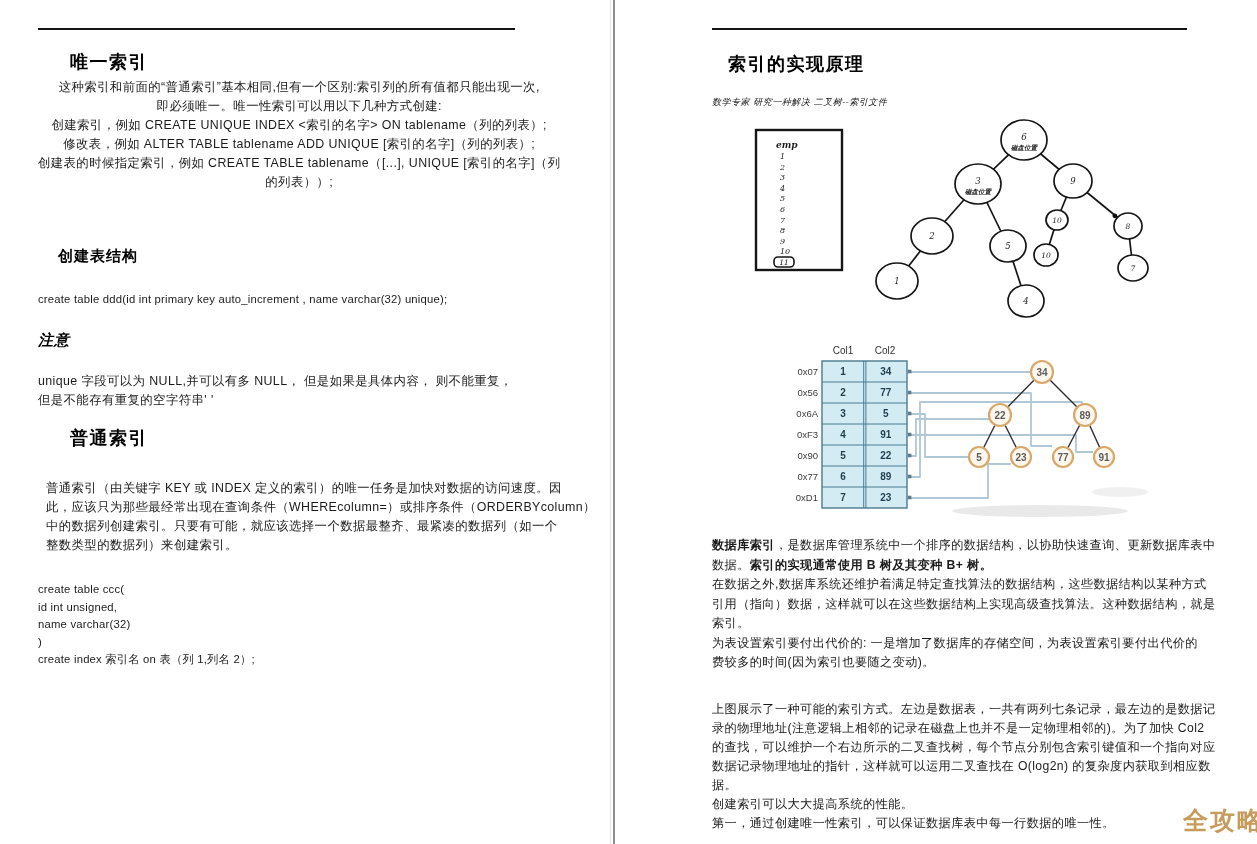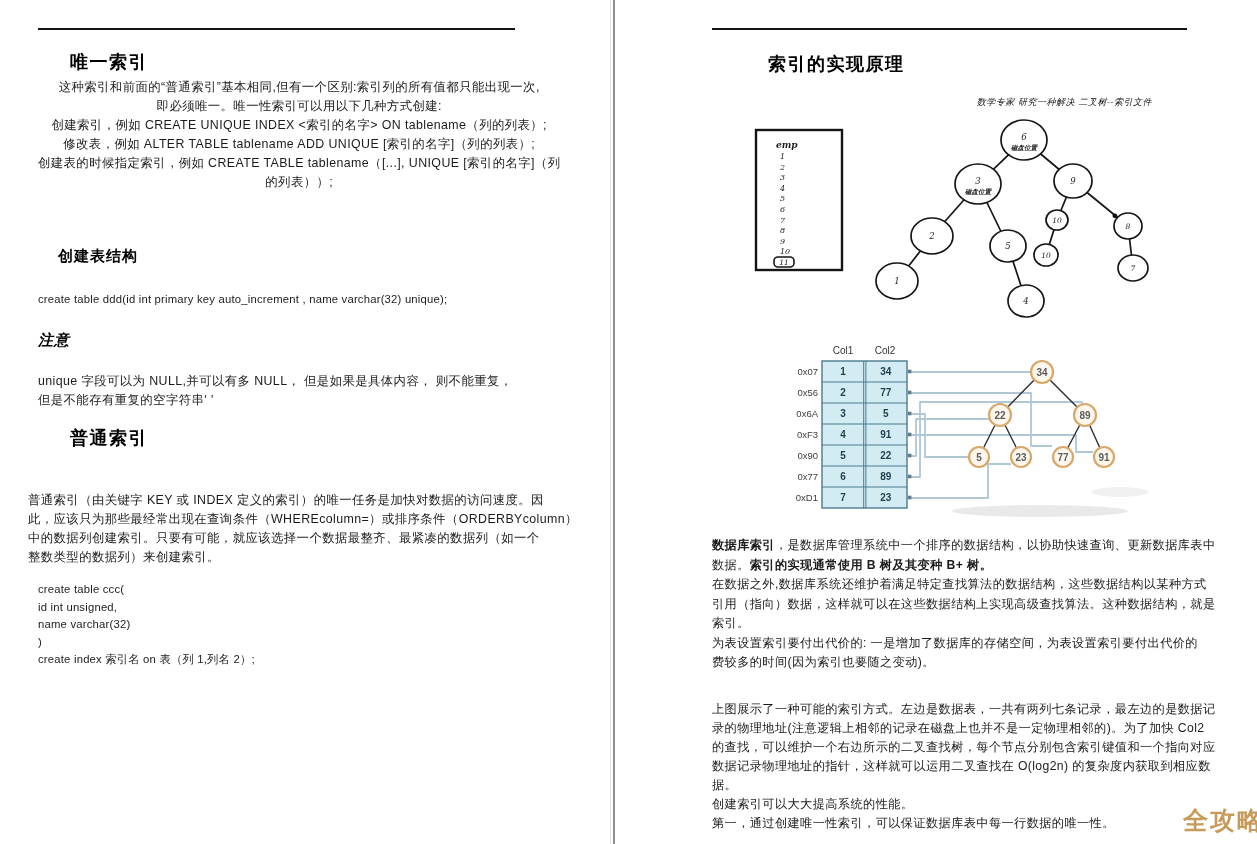--- a/index.html
+++ b/index.html
@@ -9,21 +9,21 @@
   .rule{height:2px;background:#141414;}
   .divider-a{position:absolute;left:610px;top:0;width:1px;height:844px;background:#e3e3e3;}
   .divider-b{position:absolute;left:613px;top:0;width:2px;height:844px;background:#8f8f8f;}
   .h1{font-size:18px;font-weight:700;letter-spacing:1.5px;color:#000;white-space:pre;margin-left:32px;}
   .h2{font-size:15px;font-weight:700;letter-spacing:1px;color:#000;white-space:pre;}
   .para{font-size:12.4px;letter-spacing:.4px;}
   .para .line{white-space:pre;}
   .code{font-size:11.3px;letter-spacing:.2px;}
   .bd{font-weight:700;}
   .caption{font-family:"DejaVu Serif",serif;font-style:italic;font-size:9px;
-           text-align:right;color:#111;letter-spacing:.5px;}
+           text-align:left;color:#111;letter-spacing:.5px;}
   .watermark{font-size:25px;font-weight:700;color:#c79b5b;letter-spacing:2px;white-space:pre;}
   .fig svg{display:block;width:100%;height:100%;}
   text.t1n{font-family:"DejaVu Serif",serif;font-style:italic;fill:#1c1c1c;}
   text.t1s{font-family:"DejaVu Serif",serif;font-style:italic;font-weight:bold;fill:#1c1c1c;}
   text.t2h{font-family:"Liberation Sans",sans-serif;font-size:10px;fill:#333;}
   text.t2addr{font-family:"Liberation Sans",sans-serif;font-size:9.5px;fill:#3c3c3c;}
   text.t2cell{font-family:"Liberation Sans",sans-serif;font-size:10px;font-weight:600;fill:#1f3d4d;}
   text.t2node{font-family:"Liberation Sans",sans-serif;font-size:10px;font-weight:600;fill:#5c5c5c;}
 </style>
 </head>
@@ -47,38 +47,38 @@
     <div class="abs h2" style="left:38px;top:247px;margin-left:20px;">创建表结构</div>
     <div class="abs para code" style="left:38px;top:291px;line-height:17px;">
         <div class="line">create table ddd(id int primary key auto_increment , name varchar(32) unique);</div>
       </div>
     <div class="abs h2" style="left:38px;top:331px;font-style:italic;">注意</div>
     <div class="abs para" style="left:38px;top:372px;line-height:19px;">
         <div class="line">unique 字段可以为 NULL,并可以有多 NULL， 但是如果是具体内容， 则不能重复，</div>
         <div class="line">但是不能存有重复的空字符串' '</div>
       </div>
     <div class="abs h1" style="left:38px;top:426px;">普通索引</div>
-    <div class="abs para" style="left:28px;top:479px;line-height:19px;margin-top:12px;">
+    <div class="abs para" style="left:46px;top:479px;line-height:19px;">
         <div class="line">普通索引（由关键字 KEY 或 INDEX 定义的索引）的唯一任务是加快对数据的访问速度。因</div>
         <div class="line">此，应该只为那些最经常出现在查询条件（WHEREcolumn=）或排序条件（ORDERBYcolumn）</div>
         <div class="line">中的数据列创建索引。只要有可能，就应该选择一个数据最整齐、最紧凑的数据列（如一个</div>
         <div class="line">整数类型的数据列）来创建索引。</div>
       </div>
     <div class="abs para code" style="left:38px;top:581px;line-height:17.5px;">
         <div class="line">create table ccc(</div>
         <div class="line">id int unsigned,</div>
         <div class="line">name varchar(32)</div>
         <div class="line">)</div>
         <div class="line">create index 索引名 on 表（列 1,列名 2）;</div>
       </div>
   </section>
 
   <section>
     <div class="abs rule" style="left:712px;top:28px;width:475px;"></div>
-    <div class="abs h1" style="left:736px;top:52px;">索引的实现原理</div>
+    <div class="abs h1" style="left:696px;top:52px;">索引的实现原理</div>
     <div class="abs caption" style="left:712px;top:96px;width:440px;">数学专家 研究一种解决 二叉树--索引文件</div>
 
     <div class="abs fig" style="left:750px;top:118px;width:420px;height:218px;">
         <svg viewBox="0 0 420 218">
           <rect x="6" y="12" width="86" height="140" fill="#fff" stroke="#151515" stroke-width="2.4"></rect>
           <text x="26" y="30" class="t1s" font-size="9">emp</text>
           <text x="30" y="41" class="t1n" font-size="8">1</text>
           <text x="30" y="51.6" class="t1n" font-size="8">2</text>
           <text x="30" y="62.2" class="t1n" font-size="8">3</text>
           <text x="30" y="72.8" class="t1n" font-size="8">4</text>

